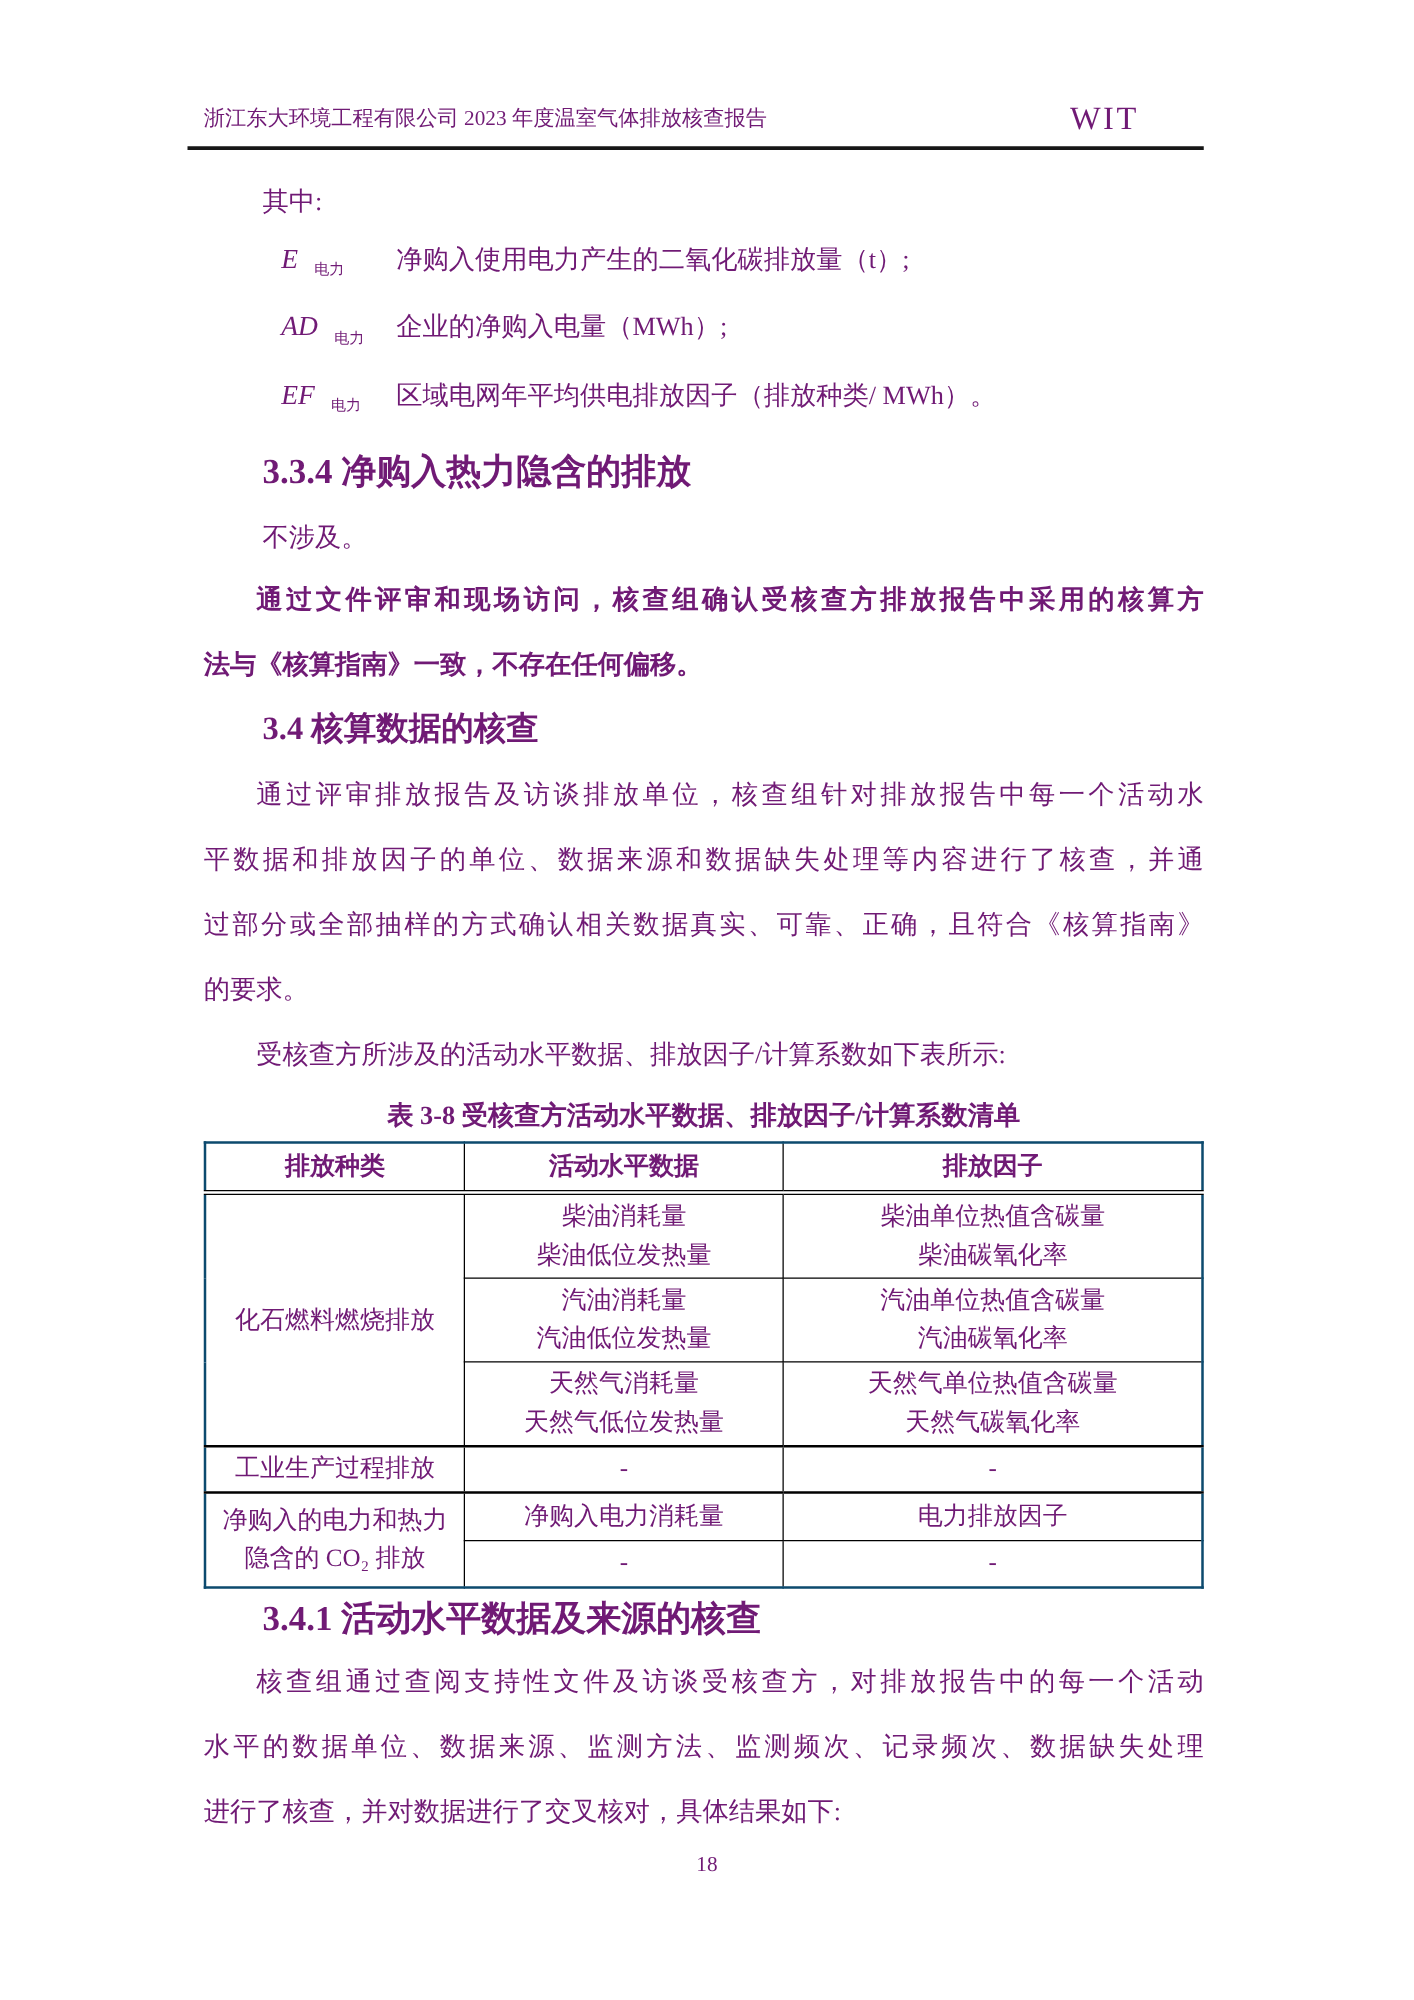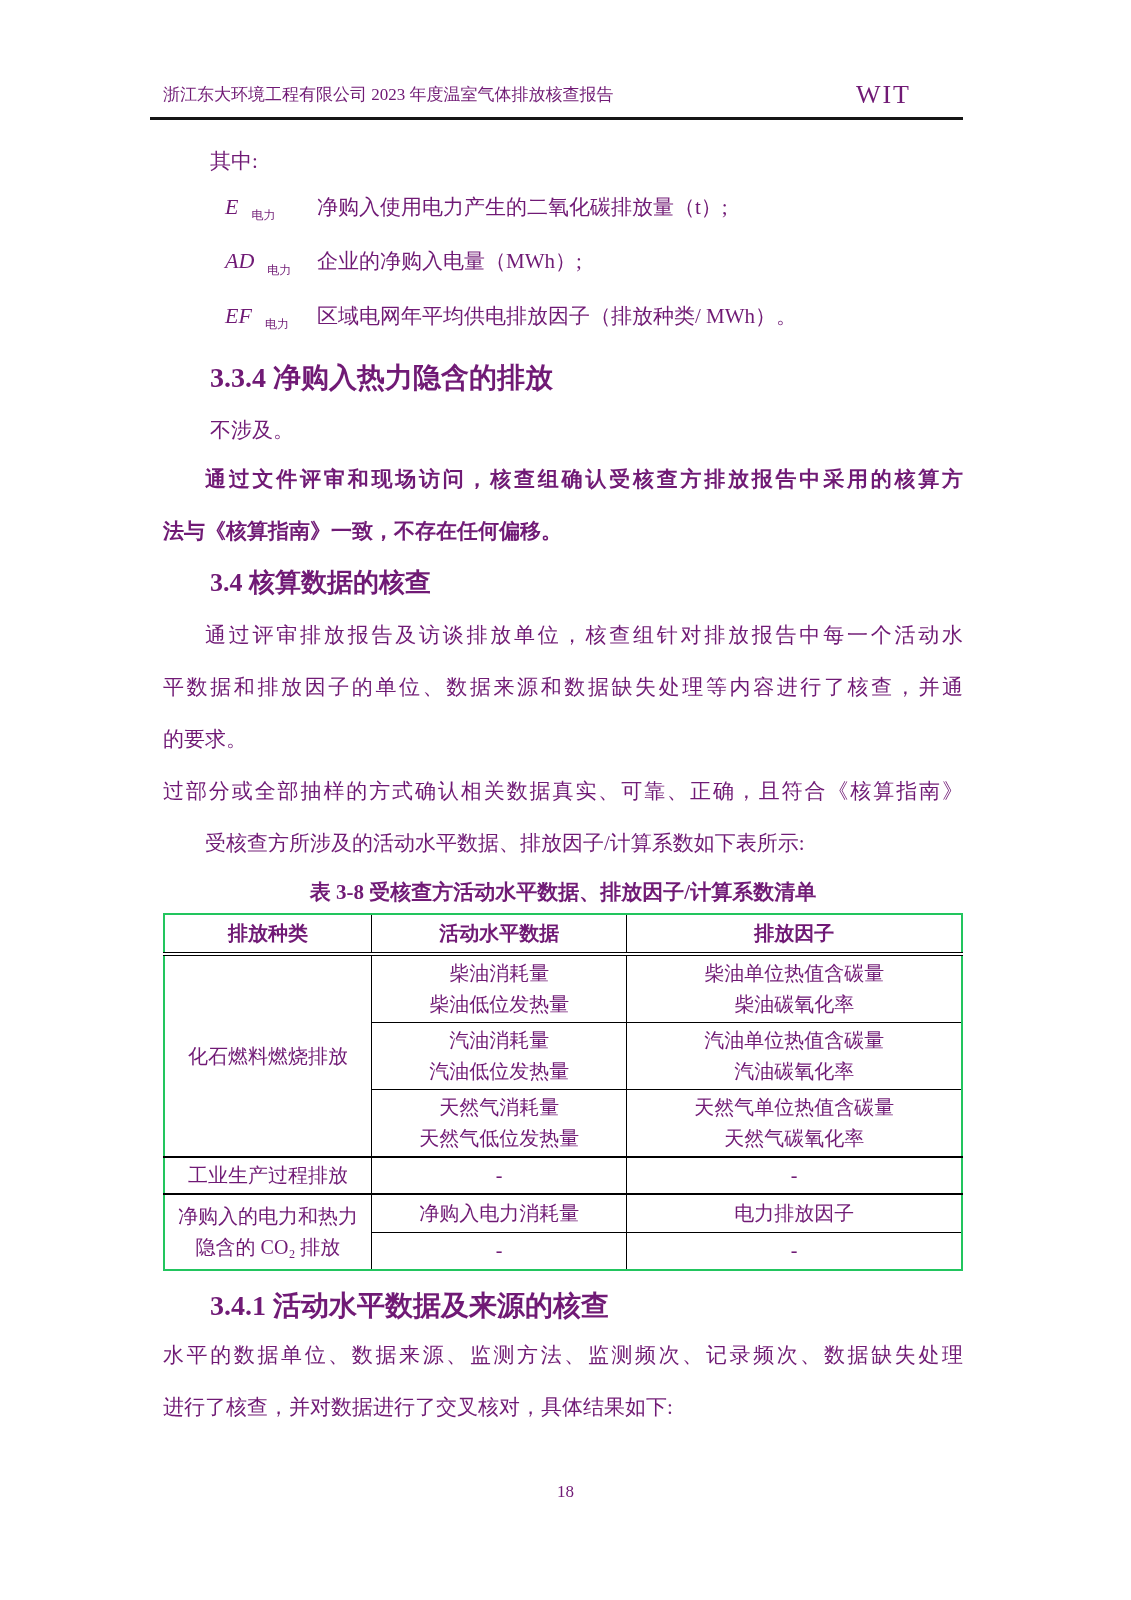--- a/index.html
+++ b/index.html
@@ -67,21 +67,21 @@
     padding-left: 47px;
   }
   .h334 { margin-top: 24px; }
   .h34 {
     margin-top: 8px;
     font-size: 26px;
     font-weight: bold;
     line-height: 36px;
     padding-left: 47px;
   }
-  .h341 { margin-top: 20px; }
+  .h341 { margin-top: 10px; }
   .p-simple {
     margin-top: 22px;
     font-size: 21px;
     line-height: 30px;
     padding-left: 47px;
   }
   
   .para { margin-top: 8px; }
   .tline {
     font-size: 21px;
@@ -101,21 +101,21 @@
   .tbl-title {
     font-size: 21px;
     font-weight: bold;
     line-height: 42px;
     text-align: center;
     margin-top: 2px;
   }
   table.dtable {
     width: 100%;
     border-collapse: collapse;
-    border: 2px solid #22c55e;
+    border: 2px solid #0c4a6e;
     table-layout: fixed;
   }
   table.dtable th, table.dtable td {
     border: 1px solid #000;
     font-size: 20px;
     text-align: center;
     vertical-align: middle;
     line-height: 31px;
     padding: 2px 4px;
   }
@@ -175,22 +175,22 @@
     <div class="para bold">
       <div class="tline ind">通过文件评审和现场访问，核查组确认受核查方排放报告中采用的核算方</div>
       <div class="tline last">法与《核算指南》一致，不存在任何偏移。</div>
     </div>
 
     <div class="h34">3.4 核算数据的核查</div>
 
     <div class="para">
       <div class="tline ind">通过评审排放报告及访谈排放单位，核查组针对排放报告中每一个活动水</div>
       <div class="tline">平数据和排放因子的单位、数据来源和数据缺失处理等内容进行了核查，并通</div>
+      <div class="tline">过部分或全部抽样的方式确认相关数据真实、可靠、正确，且符合《核算指南》</div>
       <div class="tline last">的要求。</div>
-      <div class="tline">过部分或全部抽样的方式确认相关数据真实、可靠、正确，且符合《核算指南》</div>
     </div>
 
     <div class="intro-line">受核查方所涉及的活动水平数据、排放因子/计算系数如下表所示:</div>
 
     <div class="tbl-title">表 3-8 受核查方活动水平数据、排放因子/计算系数清单</div>
 
     <table class="dtable">
       <colgroup>
         <col style="width:26%">
         <col style="width:32%">
@@ -251,20 +251,21 @@
         <tr class="powrow">
           <td>-</td>
           <td>-</td>
         </tr>
       </tbody>
     </table>
 
     <div class="h-sub h341">3.4.1 活动水平数据及来源的核查</div>
 
     <div class="para">
+      <div class="tline ind">核查组通过查阅支持性文件及访谈受核查方，对排放报告中的每一个活动</div>
       <div class="tline">水平的数据单位、数据来源、监测方法、监测频次、记录频次、数据缺失处理</div>
       <div class="tline last">进行了核查，并对数据进行了交叉核对，具体结果如下:</div>
     </div>
 
   </div>
 
   <div class="pagenum">18</div>
 
 </div>
 

